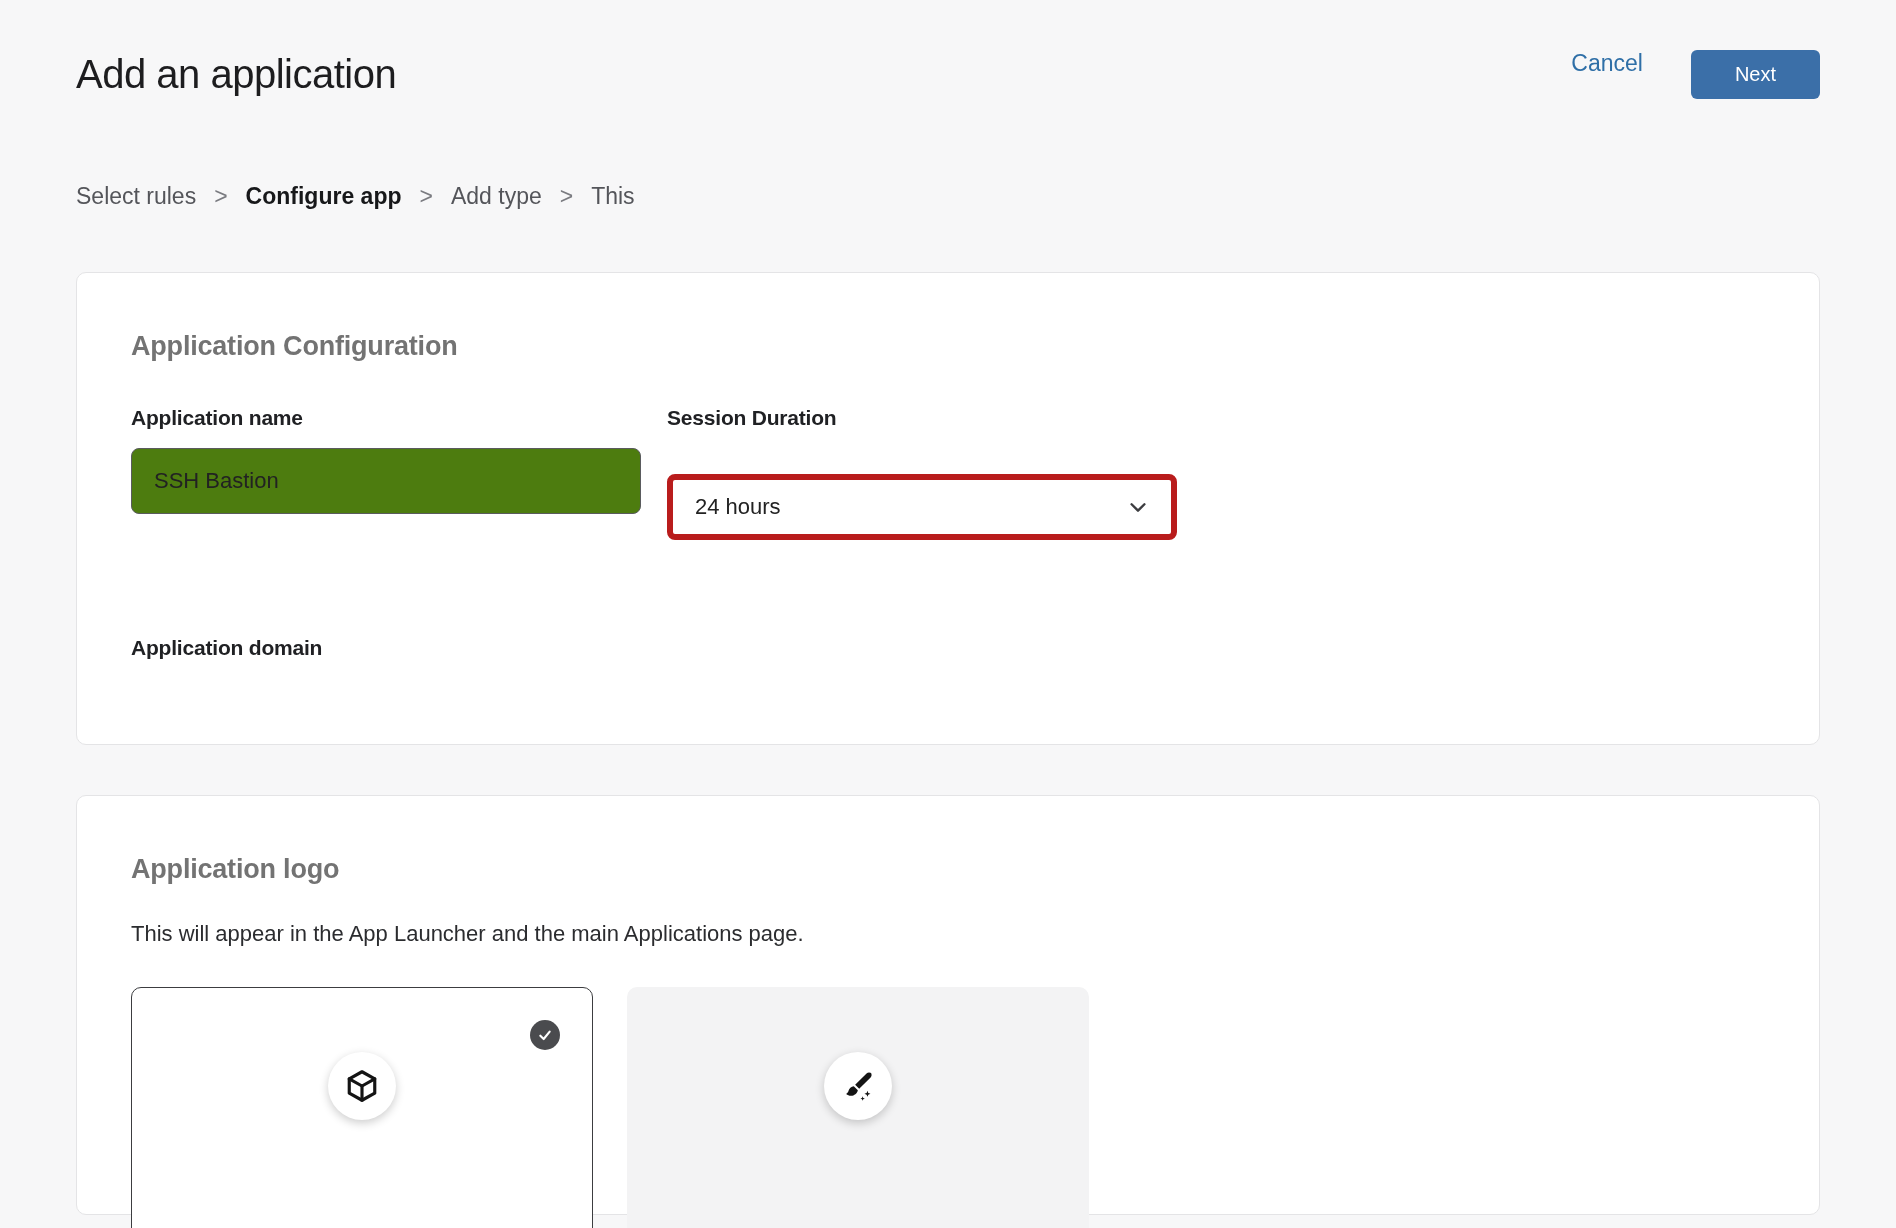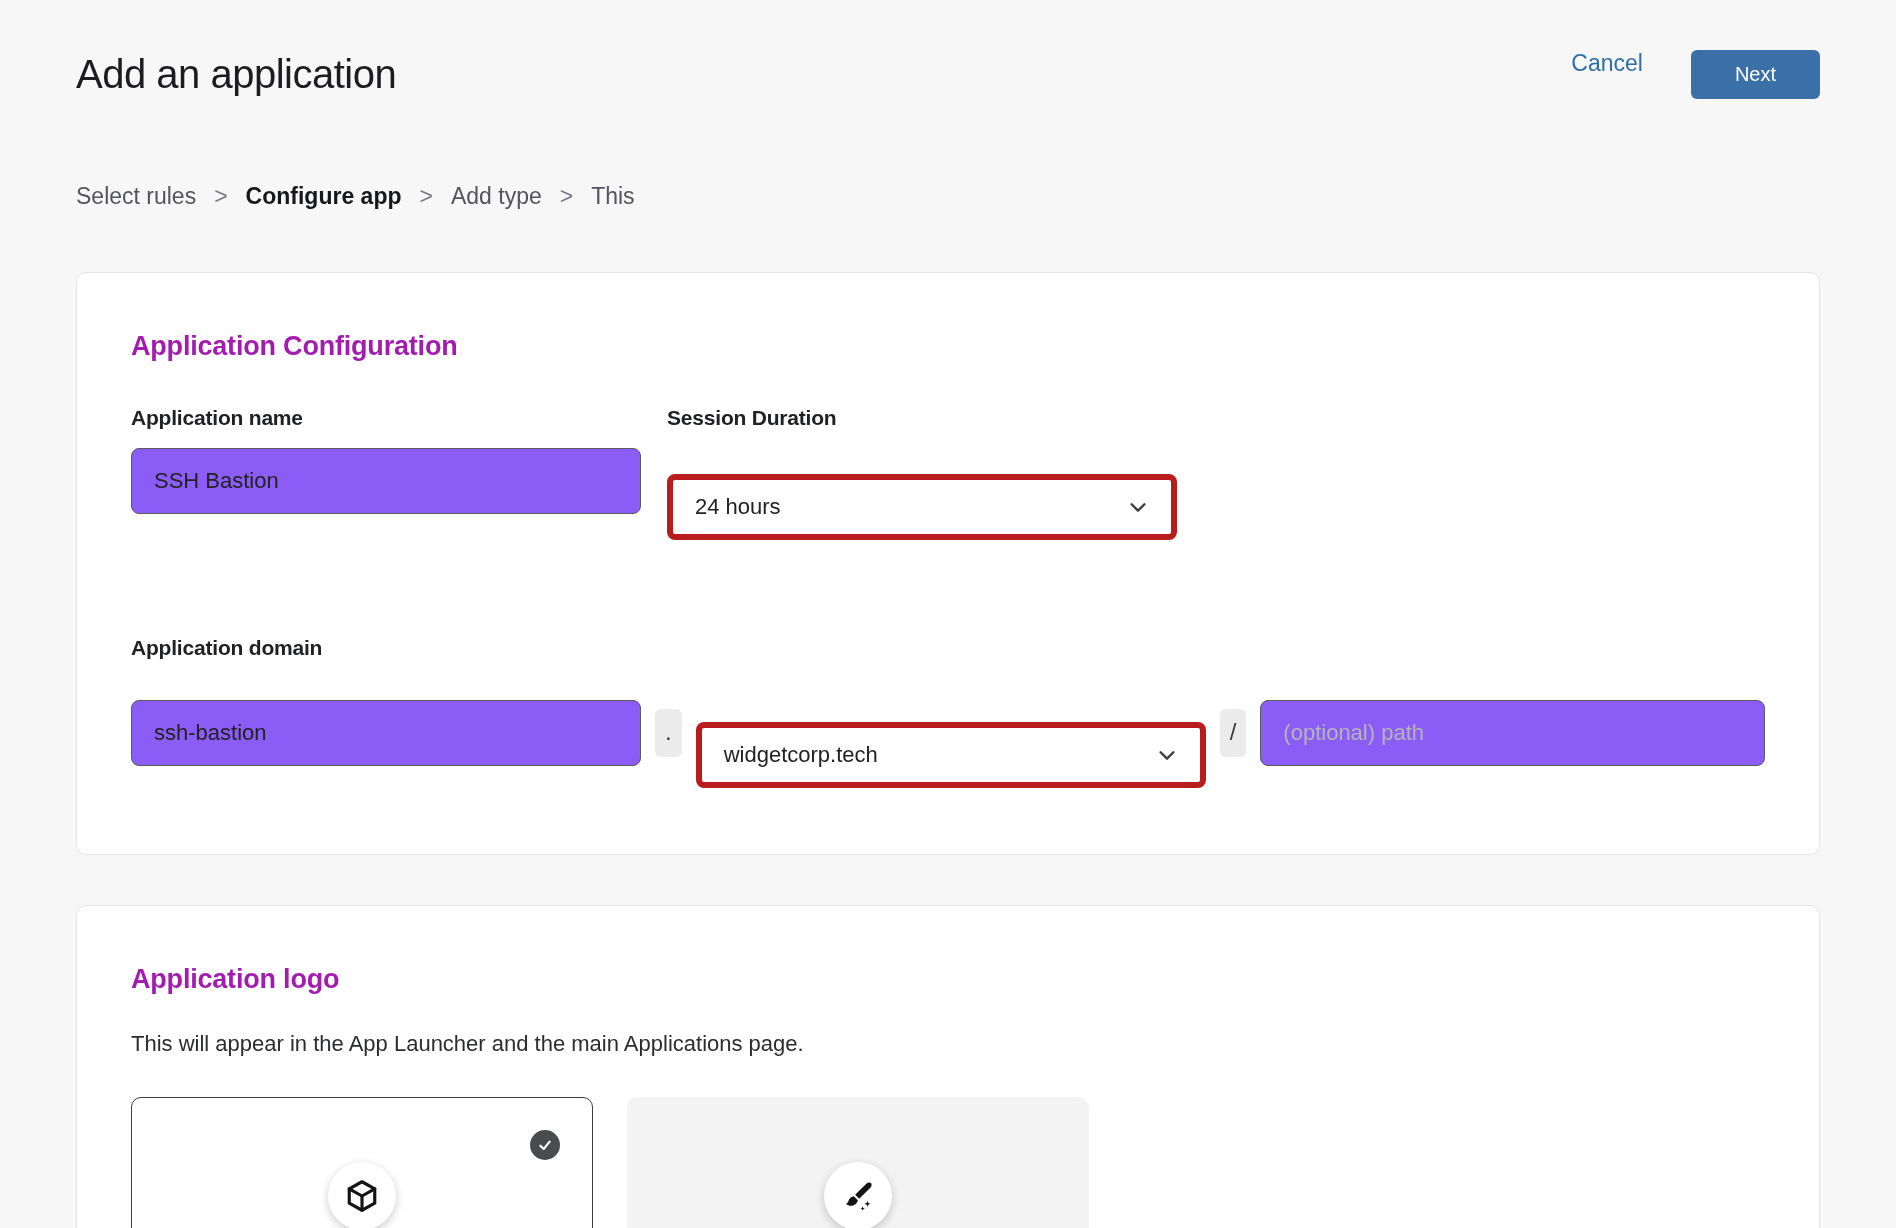--- a/index.html
+++ b/index.html
@@ -63,42 +63,42 @@
     background: #ffffff;
     border: 1px solid #e4e4e6;
     border-radius: 10px;
     padding: 58px 54px 66px 54px;
   }
   .card-config { margin-top: 62px; }
   .card-logo { margin-top: 50px; height: 420px; }
   .card-title {
     font-size: 27px;
     font-weight: 700;
-    color: #a21caf;
+    color: #737373;
     margin: 0;
     letter-spacing: -0.2px;
   }
 
   
   .form-row { display: flex; gap: 26px; margin-top: 44px; }
   .form-col { width: 510px; }
   .field-label {
     display: block;
     font-size: 21px;
     font-weight: 700;
     color: #202124;
     margin-bottom: 18px;
     letter-spacing: -0.2px;
   }
   .text-input {
     width: 100%;
     height: 66px;
     border: 1px solid #5a5b5e;
     border-radius: 8px;
-    background: #8b5cf6;
+    background: #4d7c0f;
     font-family: "Liberation Sans", sans-serif;
     font-size: 22px;
     color: #222;
     padding: 0 22px;
     outline: none;
   }
   .text-input::placeholder { color: #b4b5b8; }
 
   .select-box {
     width: 100%;
@@ -210,38 +210,20 @@
           <span>24 hours</span>
           <svg class="chevron" viewBox="0 0 24 24" fill="none" stroke="#3c3d40" stroke-width="2.6" stroke-linecap="round" stroke-linejoin="round">
               <polyline points="5,9 12,16 19,9"></polyline>
             </svg>
         </div>
       </div>
     </div>
 
     <div class="domain-section">
       <label class="field-label">Application domain</label>
-      <div class="domain-row">
-        <div class="sub-col">
-          <input class="text-input" type="text" value="ssh-bastion" style="">
-        </div>
-        <span class="sep-box">.</span>
-        <div class="domain-col">
-          <div class="select-box">
-            <span>widgetcorp.tech</span>
-            <svg class="chevron" viewBox="0 0 24 24" fill="none" stroke="#3c3d40" stroke-width="2.6" stroke-linecap="round" stroke-linejoin="round">
-                <polyline points="5,9 12,16 19,9"></polyline>
-              </svg>
-          </div>
-        </div>
-        <span class="sep-box">/</span>
-        <div class="path-col">
-          <input class="text-input" type="text" placeholder="(optional) path" style="">
-        </div>
-      </div>
     </div>
   </div>
 
   <div class="card card-logo">
     <h2 class="card-title">Application logo</h2>
     <p class="logo-desc">This will appear in the App Launcher and the main Applications page.</p>
 
     <div class="logo-tiles">
 
       <div class="logo-tile selected">

